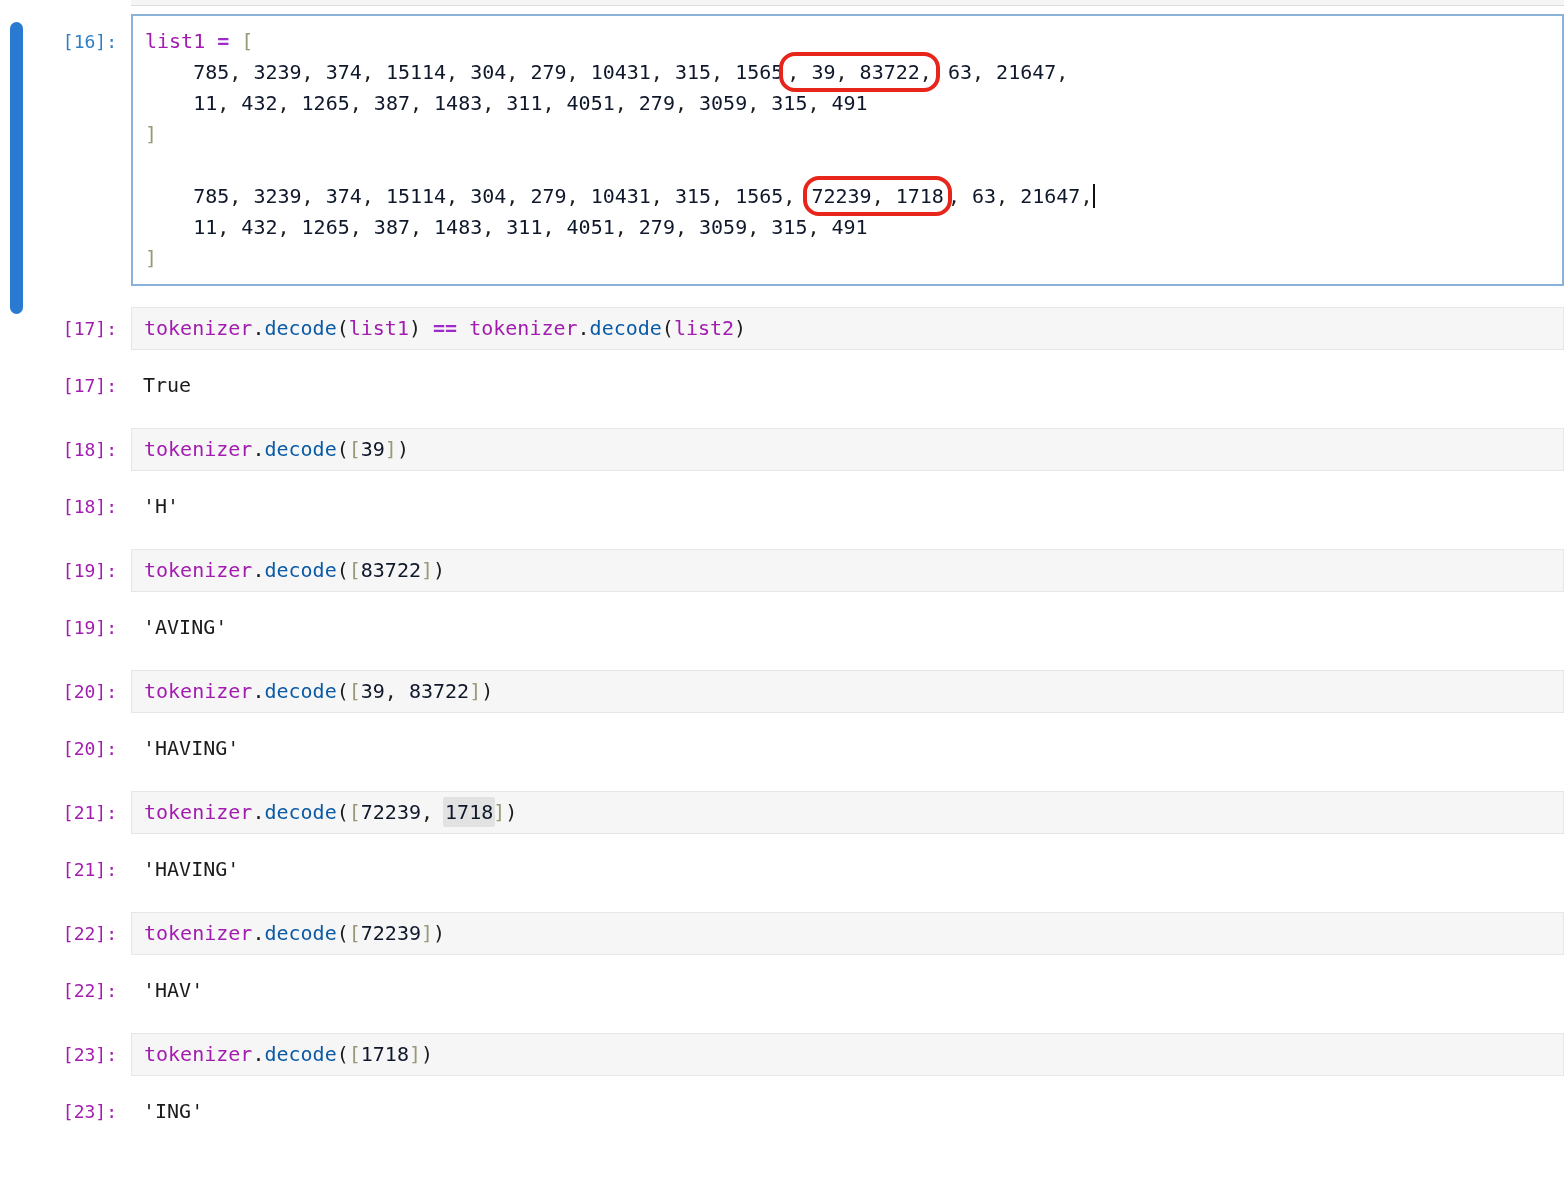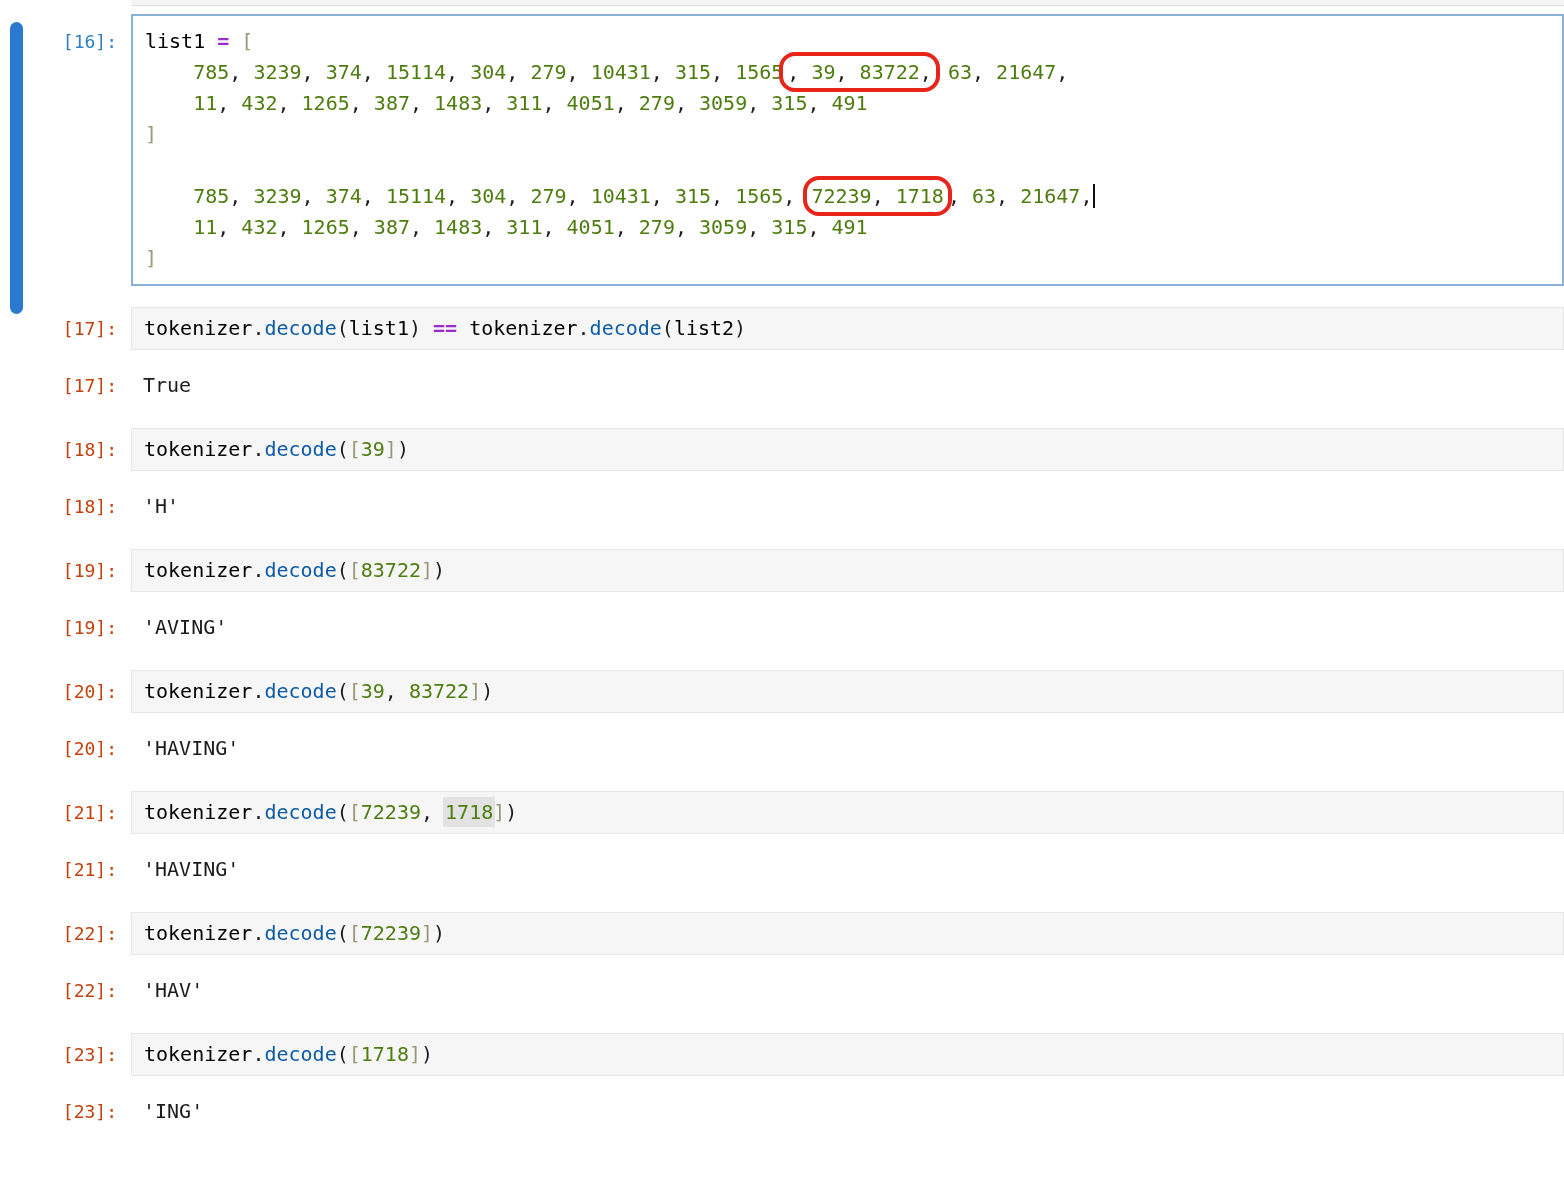--- a/index.html
+++ b/index.html
@@ -6,21 +6,21 @@
   body{width:1564px;height:1178px;overflow:hidden;position:relative;
        font-family:"DejaVu Sans Mono",monospace;}
   .nb{position:relative;width:1564px;}
 
   
   .top-strip{margin-left:131px;height:5px;background:#f5f5f5;border-bottom:1px solid #dcdcdc;}
 
   
   .cellrow{display:flex;align-items:flex-start;position:relative;}
   .prompt{width:131px;min-width:131px;box-sizing:border-box;text-align:right;
-          padding-right:14px;font-size:18px;line-height:31px;color:#c2410c;
+          padding-right:14px;font-size:18px;line-height:31px;color:#a21caf;
           user-select:none;}
 
   
   .editor{flex:1;box-sizing:border-box;background:#f6f6f6;border:1px solid #e6e6e6;
           padding:5px 12px;font-size:20px;line-height:31px;color:#1c1c1c;}
   .codeline{white-space:pre;min-height:31px;}
 
   .inrow{margin-bottom:20px;}
   .inrow .prompt{padding-top:6px;}
 
@@ -30,22 +30,22 @@
   .cellrow.active .prompt{color:#307fc1;padding-top:12px;}
   .collapser{display:none;}
   .cellrow.active .collapser{display:block;position:absolute;left:10px;top:8px;
           width:13px;height:292px;border-radius:7px;background:#2b7ad1;}
 
   
   .outrow{margin-bottom:27px;line-height:31px;}
   .outrow .outtext{font-size:20px;color:#1c1c1c;margin-left:12px;white-space:pre;}
 
   
-  .v{color:#000000;}
-  .num{color:#4d7c0f;}
+  .v{color:#a21caf;}
+  .num{color:#0f172a;}
   .op{color:#9d2bc9;font-weight:bold;}
   .prop{color:#0b5aa5;}
   .br{color:#999977;}
 
   
   .redbox{border:4px solid #e8251b;border-radius:16px;padding:4px 4px;margin:0 -4px;}
 
   
   .hl{background:#e2e2e2;padding:3px 2px;margin:0 -2px;border-radius:2px;}
 

